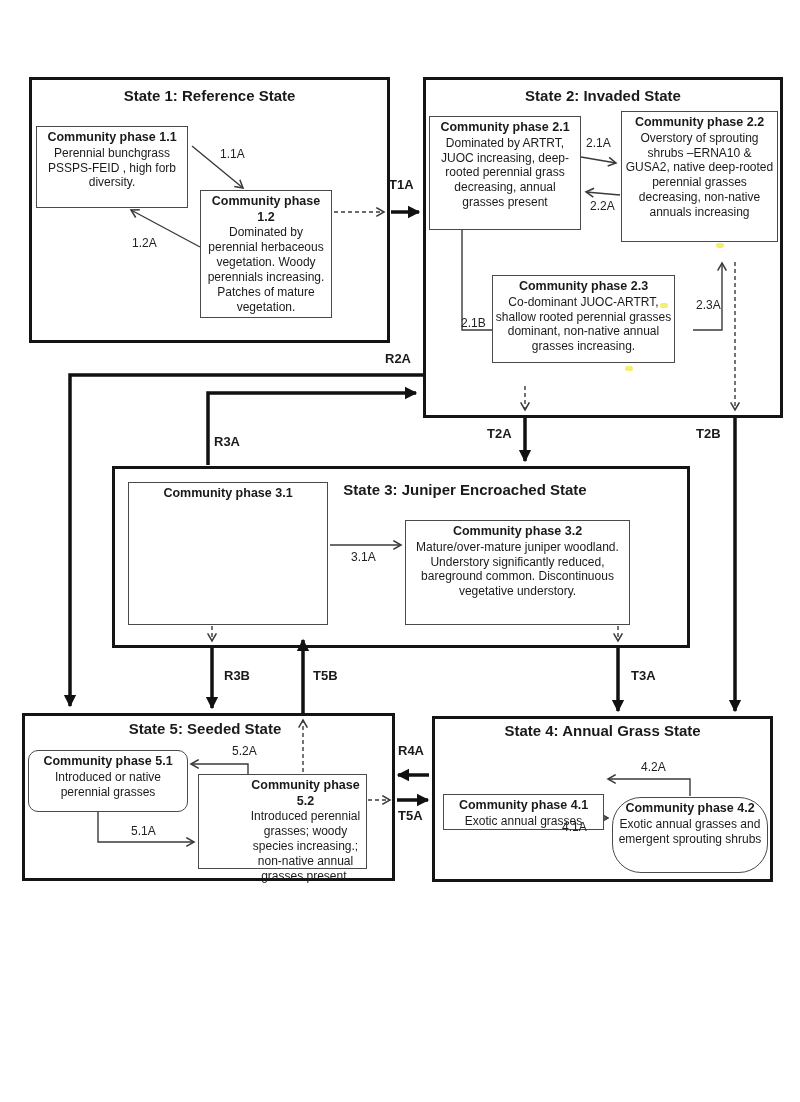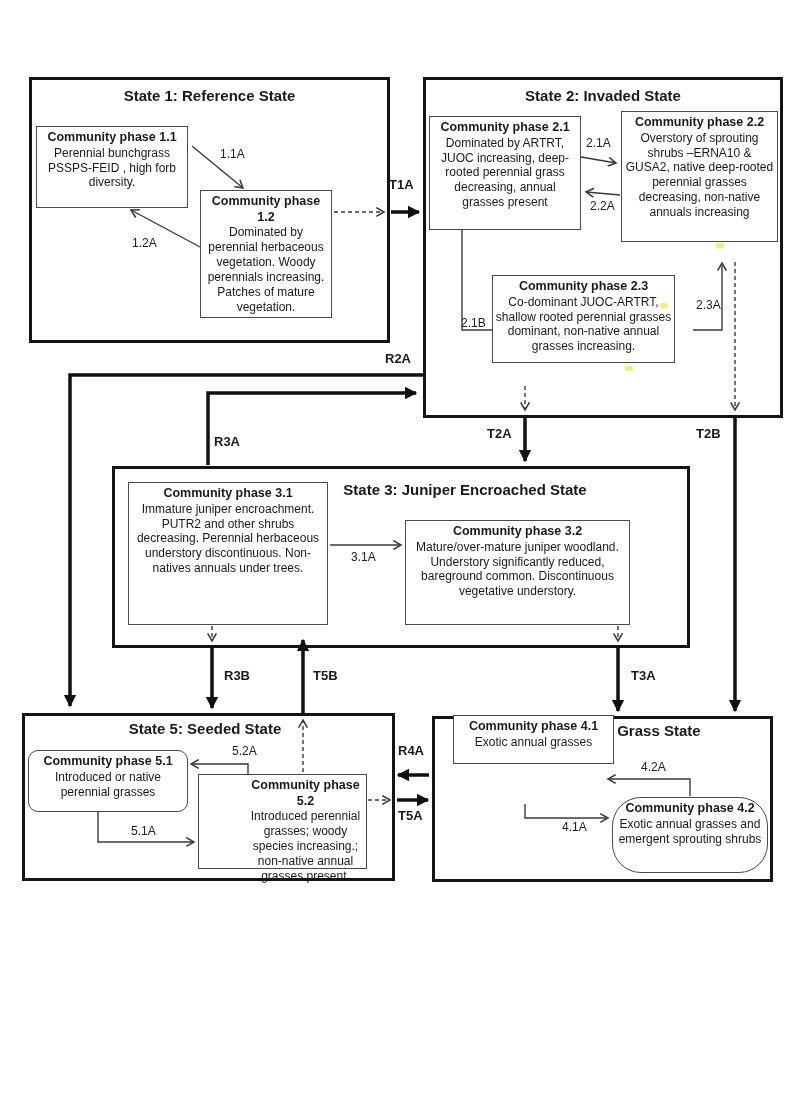--- a/index.html
+++ b/index.html
@@ -97,35 +97,34 @@
   <div class="phase" style="left:621px;top:111px;width:157px;height:131px;">
     <div class="p-title">Community phase 2.2</div>
     <div class="p-body">Overstory of sprouting shrubs –ERNA10 &amp; GUSA2, native deep-rooted perennial grasses decreasing, non-native annuals increasing</div>
   </div>
   <div class="phase" style="left:492px;top:275px;width:183px;height:88px;">
     <div class="p-title">Community phase 2.3</div>
     <div class="p-body">Co-dominant JUOC-ARTRT, shallow rooted perennial grasses dominant, non-native annual grasses increasing.</div>
   </div>
   <div class="phase" style="left:128px;top:482px;width:200px;height:143px;">
     <div class="p-title">Community phase 3.1</div>
-    <div class="p-body">Immature juniper encroachment. PUTR2 and other shrubs decreasing. Perennial herbaceous understory discontinuous. Non-natives annuals under trees.</div>
   </div>
   <div class="phase" style="left:405px;top:520px;width:225px;height:105px;">
     <div class="p-title">Community phase 3.2</div>
     <div class="p-body">Mature/over-mature juniper woodland. Understory significantly reduced, bareground common. Discontinuous vegetative understory.</div>
   </div>
   <div class="phase" style="left:28px;top:750px;width:160px;height:62px;border-radius:10px;">
     <div class="p-title">Community phase 5.1</div>
     <div class="p-body">Introduced or native perennial grasses</div>
   </div>
   <div class="phase" style="left:198px;top:774px;width:169px;height:95px;padding-left:48px;">
     <div class="p-title">Community phase 5.2</div>
     <div class="p-body">Introduced perennial grasses; woody species increasing.; non-native annual grasses present.</div>
   </div>
-  <div class="phase" style="left:443px;top:715px;width:161px;height:49px;margin-left:10px;">
+  <div class="phase" style="left:443px;top:794px;width:161px;height:36px;">
     <div class="p-title">Community phase 4.1</div>
     <div class="p-body">Exotic annual grasses</div>
   </div>
   <div class="phase" style="left:612px;top:797px;width:156px;height:76px;border-radius:29px;">
     <div class="p-title">Community phase 4.2</div>
     <div class="p-body">Exotic annual grasses and emergent sprouting shrubs</div>
   </div>
 
   <div class="hl" style="left:716px;top:243px;width:8px;height:5px;"></div>
   <div class="hl" style="left:660px;top:303px;width:8px;height:5px;"></div>

